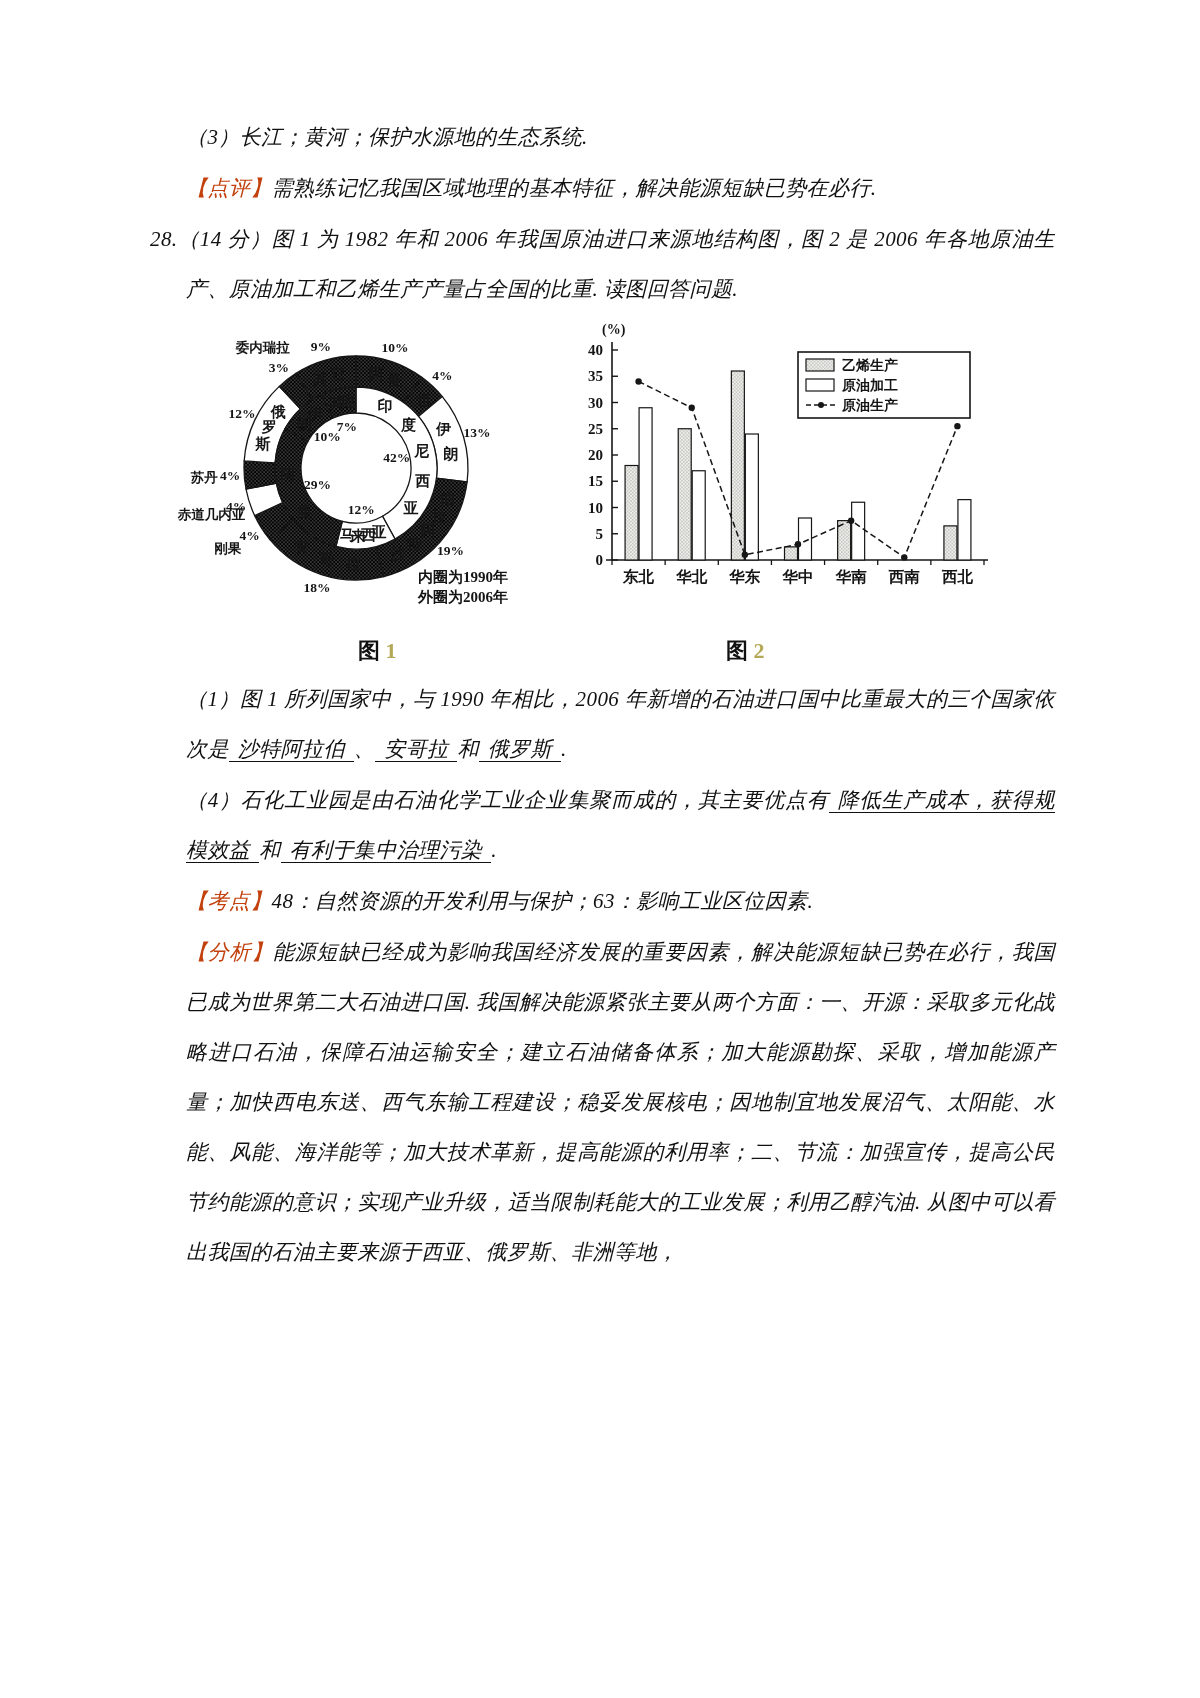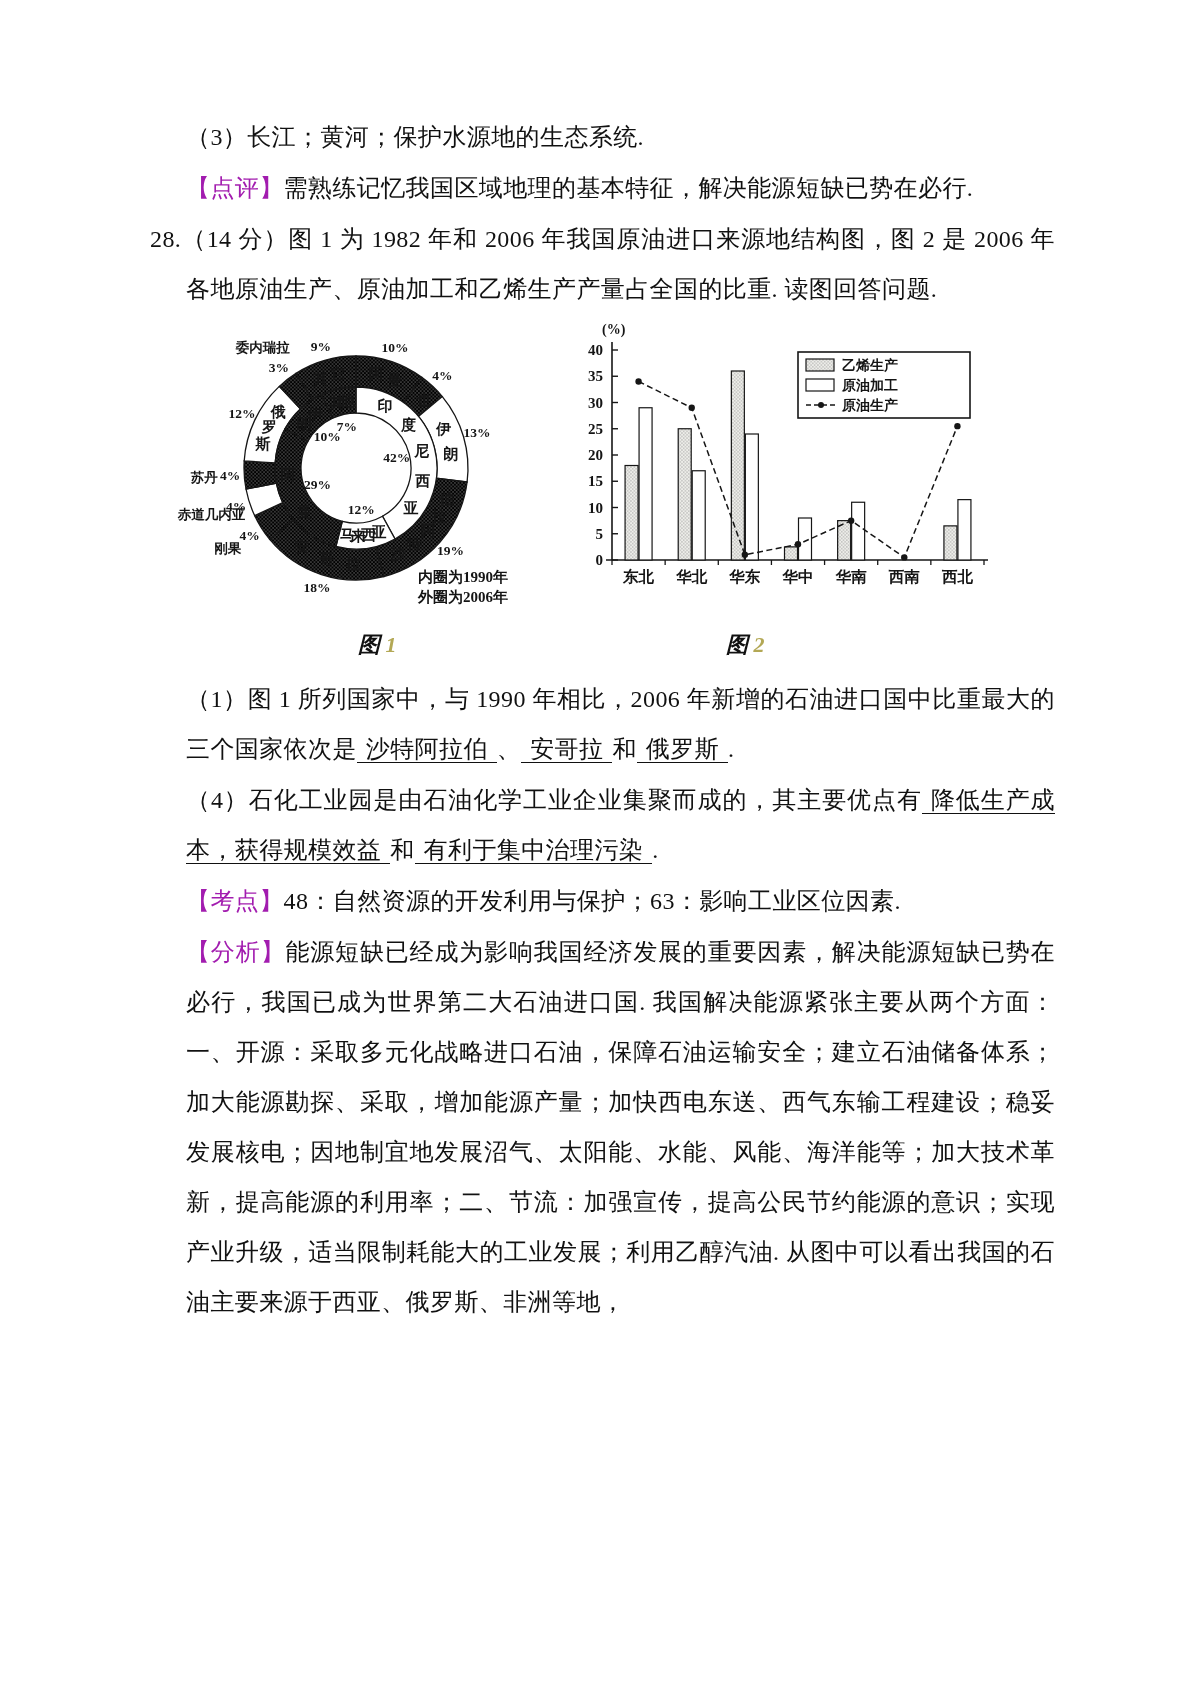--- a/index.html
+++ b/index.html
@@ -3,33 +3,33 @@
 <meta charset="utf-8">
 <style>
   html,body{margin:0;padding:0;background:#888;}
   .page{
     position:relative;width:1200px;height:1698px;background:#ffffff;
     margin:0 auto;font-family:"Liberation Serif","DejaVu Serif",serif;color:#111;
     overflow:hidden;
   }
   .content{position:absolute;left:150px;top:112px;width:905px;}
   .para{
-    font-size:24px;line-height:50px;text-align:justify;
-    padding-left:36px;letter-spacing:0.4px;margin:0 0 1px 0;
+    font-size:21px;line-height:50px;text-align:justify;
+    padding-left:36px;letter-spacing:0.4px;margin:0 0 1px 0;font-style:italic;
   }
   .para.hang{text-indent:-36px;}
-  .tag{color:#a21caf;}
+  .tag{color:#c2410c;}
   .blank{border-bottom:1.4px solid #111;padding:0 9px;margin-top:28px;}
   .figrow{position:relative;height:308px;margin-top:6px;}
   .fig{position:absolute;top:0;}
   .fig svg{display:block;}
   #fig1-wrap{left:16px;}
   #fig2-wrap{left:402px;}
   .cap-row{position:relative;height:46px;font-size:22px;font-weight:bold;}
-  .cap{position:absolute;top:2px;font-style:italic;}
+  .cap{position:absolute;top:8px;}
   .cap .capnum{font-weight:bold;}
   #cap1{left:208px;}
   #cap2{left:576px;text-align:right;}
 </style>
 </head>
 <body>
 
 <div class="page">
   <div class="content">
 

